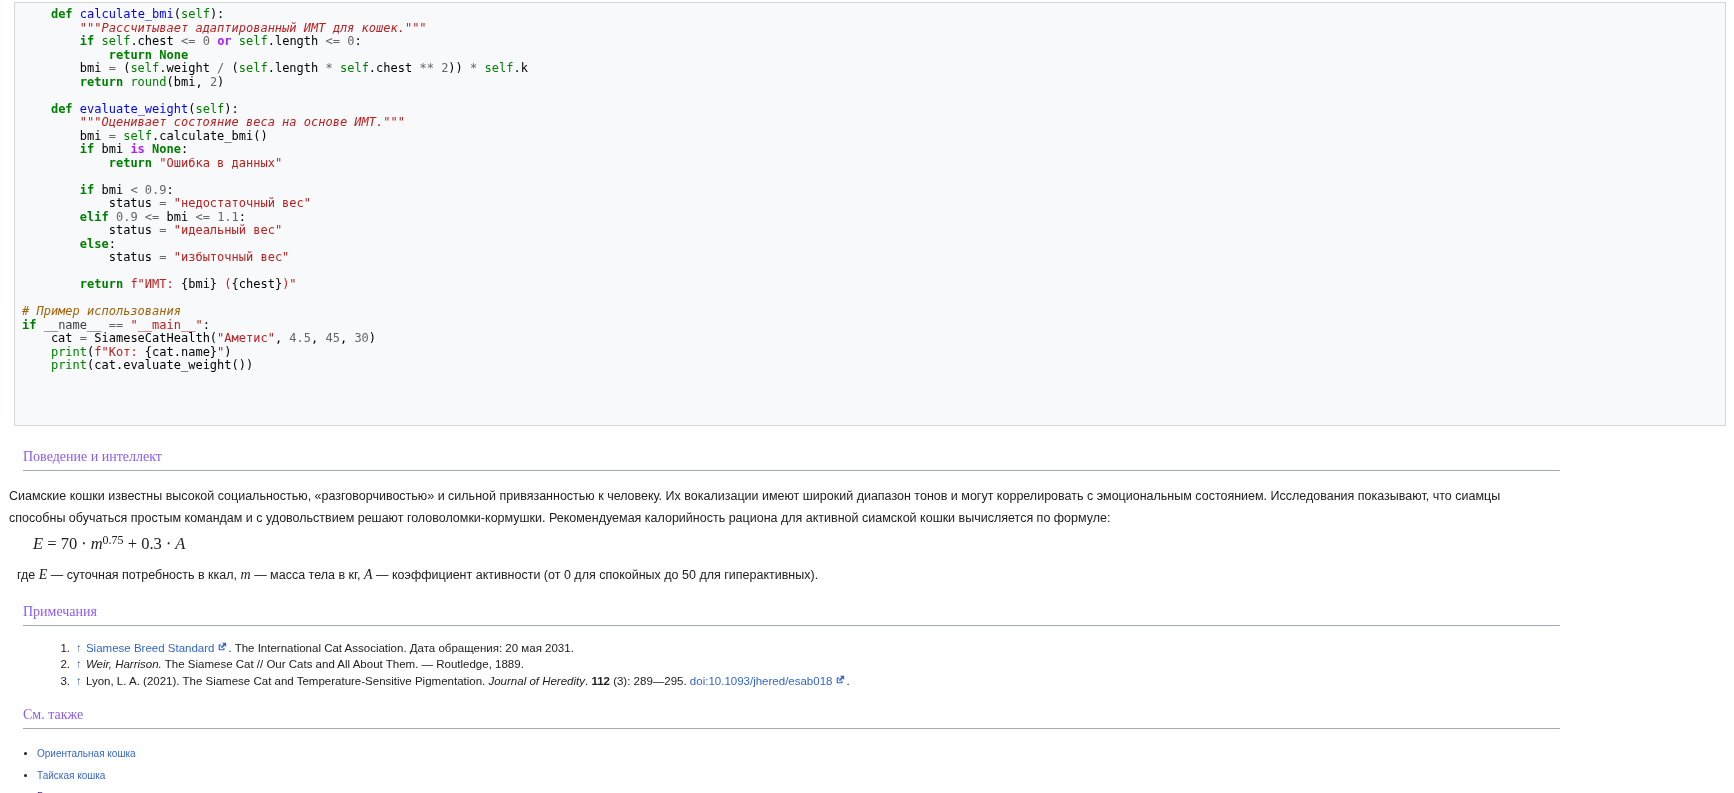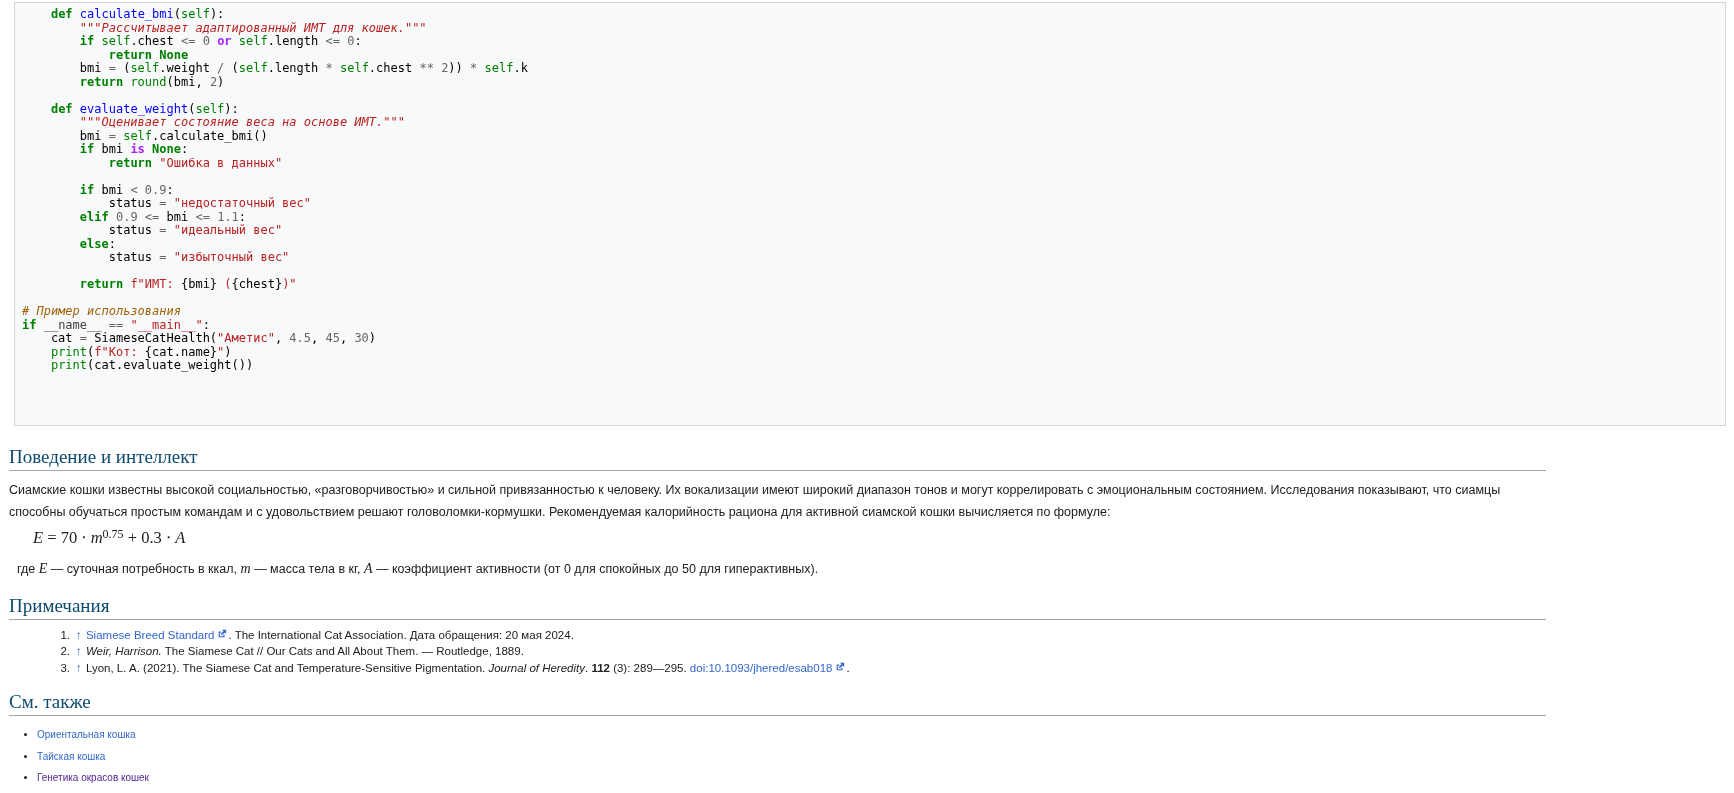--- a/index.html
+++ b/index.html
@@ -31,23 +31,23 @@
   .tk-sd{color:#BA2121;font-style:italic;}
   .tk-c{color:#a16207;font-style:italic;}
   .tk-m,.tk-o{color:#666666;}
   .tk-vm{color:#404040;}
   .tk-t{color:#000;}
 
   
   h2{
     font-family:"Liberation Serif",serif;
     font-weight:400;
-    font-size:19px;line-height:24px;
-    color:#0c4a6e;
-    margin:0;padding:0 0 1px 0;
+    font-size:14px;line-height:24px;
+    color:#8b5cf6;
+    margin:14px;padding:0 0 1px 0;
     border-bottom:1px solid #a2a9b1;
     width:1537px;
   }
   .h2-behavior{margin-top:19px;}
   .h2-notes{margin-top:14px;}
   .h2-seealso{margin-top:14px;}
 
   
   p.body-par{margin:8px 0 0 0;width:1545px;}
 
@@ -121,21 +121,21 @@
   <div class="formula"><span class="sg-var">E</span><span class="sg-t"> = 70 ⋅ </span><span class="sg-var">m</span><span class="sg-sup">0.75</span><span class="sg-t"> + 0.3 ⋅ </span><span class="sg-var">A</span></div>
 
   <p class="legend body-par"><span class="sg-t">где </span><span class="sg-var">E</span><span class="sg-t"> — суточная потребность в ккал, </span><span class="sg-var">m</span><span class="sg-t"> — масса тела в кг, </span><span class="sg-var">A</span><span class="sg-t"> — коэффициент активности (от 0 для спокойных до 50 для гиперактивных).</span></p>
 
   <h2 class="h2-notes">Примечания</h2>
 
   <ol class="refs">
       <li><span class="ref-num">1.</span><a class="backref">↑</a><span class="sg-t"> </span><a class="wlink">Siamese Breed Standard</a><span class="ext-icon"><svg width="10" height="10" viewBox="0 0 12 12">
             <path fill="#3366cc" d="M6 1h5v5L9.2 4.2 5.9 7.5 4.5 6.1 7.8 2.8 6 1z"></path>
             <path fill="#3366cc" d="M2 3h3v1.4H3.4v4.2h4.2V7H9v3H2V3z"></path>
-          </svg></span><span class="sg-t">. The International Cat Association. Дата обращения: 20 мая 2024.</span></li>
+          </svg></span><span class="sg-t">. The International Cat Association. Дата обращения: 20 мая 2031.</span></li>
       <li><span class="ref-num">2.</span><a class="backref">↑</a><span class="sg-t"> </span><span class="sg-i">Weir, Harrison.</span><span class="sg-t"> The Siamese Cat // Our Cats and All About Them. — Routledge, 1889.</span></li>
       <li><span class="ref-num">3.</span><a class="backref">↑</a><span class="sg-t"> </span><span class="sg-t">Lyon, L. A. (2021). The Siamese Cat and Temperature-Sensitive Pigmentation. </span><span class="sg-i">Journal of Heredity</span><span class="sg-t">. </span><span class="sg-b">112</span><span class="sg-t"> (3): 289—295. </span><a class="wlink">doi:10.1093/jhered/esab018</a><span class="ext-icon"><svg width="10" height="10" viewBox="0 0 12 12">
             <path fill="#3366cc" d="M6 1h5v5L9.2 4.2 5.9 7.5 4.5 6.1 7.8 2.8 6 1z"></path>
             <path fill="#3366cc" d="M2 3h3v1.4H3.4v4.2h4.2V7H9v3H2V3z"></path>
           </svg></span><span class="sg-t">.</span></li>
     </ol>
 
   <h2 class="h2-seealso">См. также</h2>
 
   <ul class="see-also">

